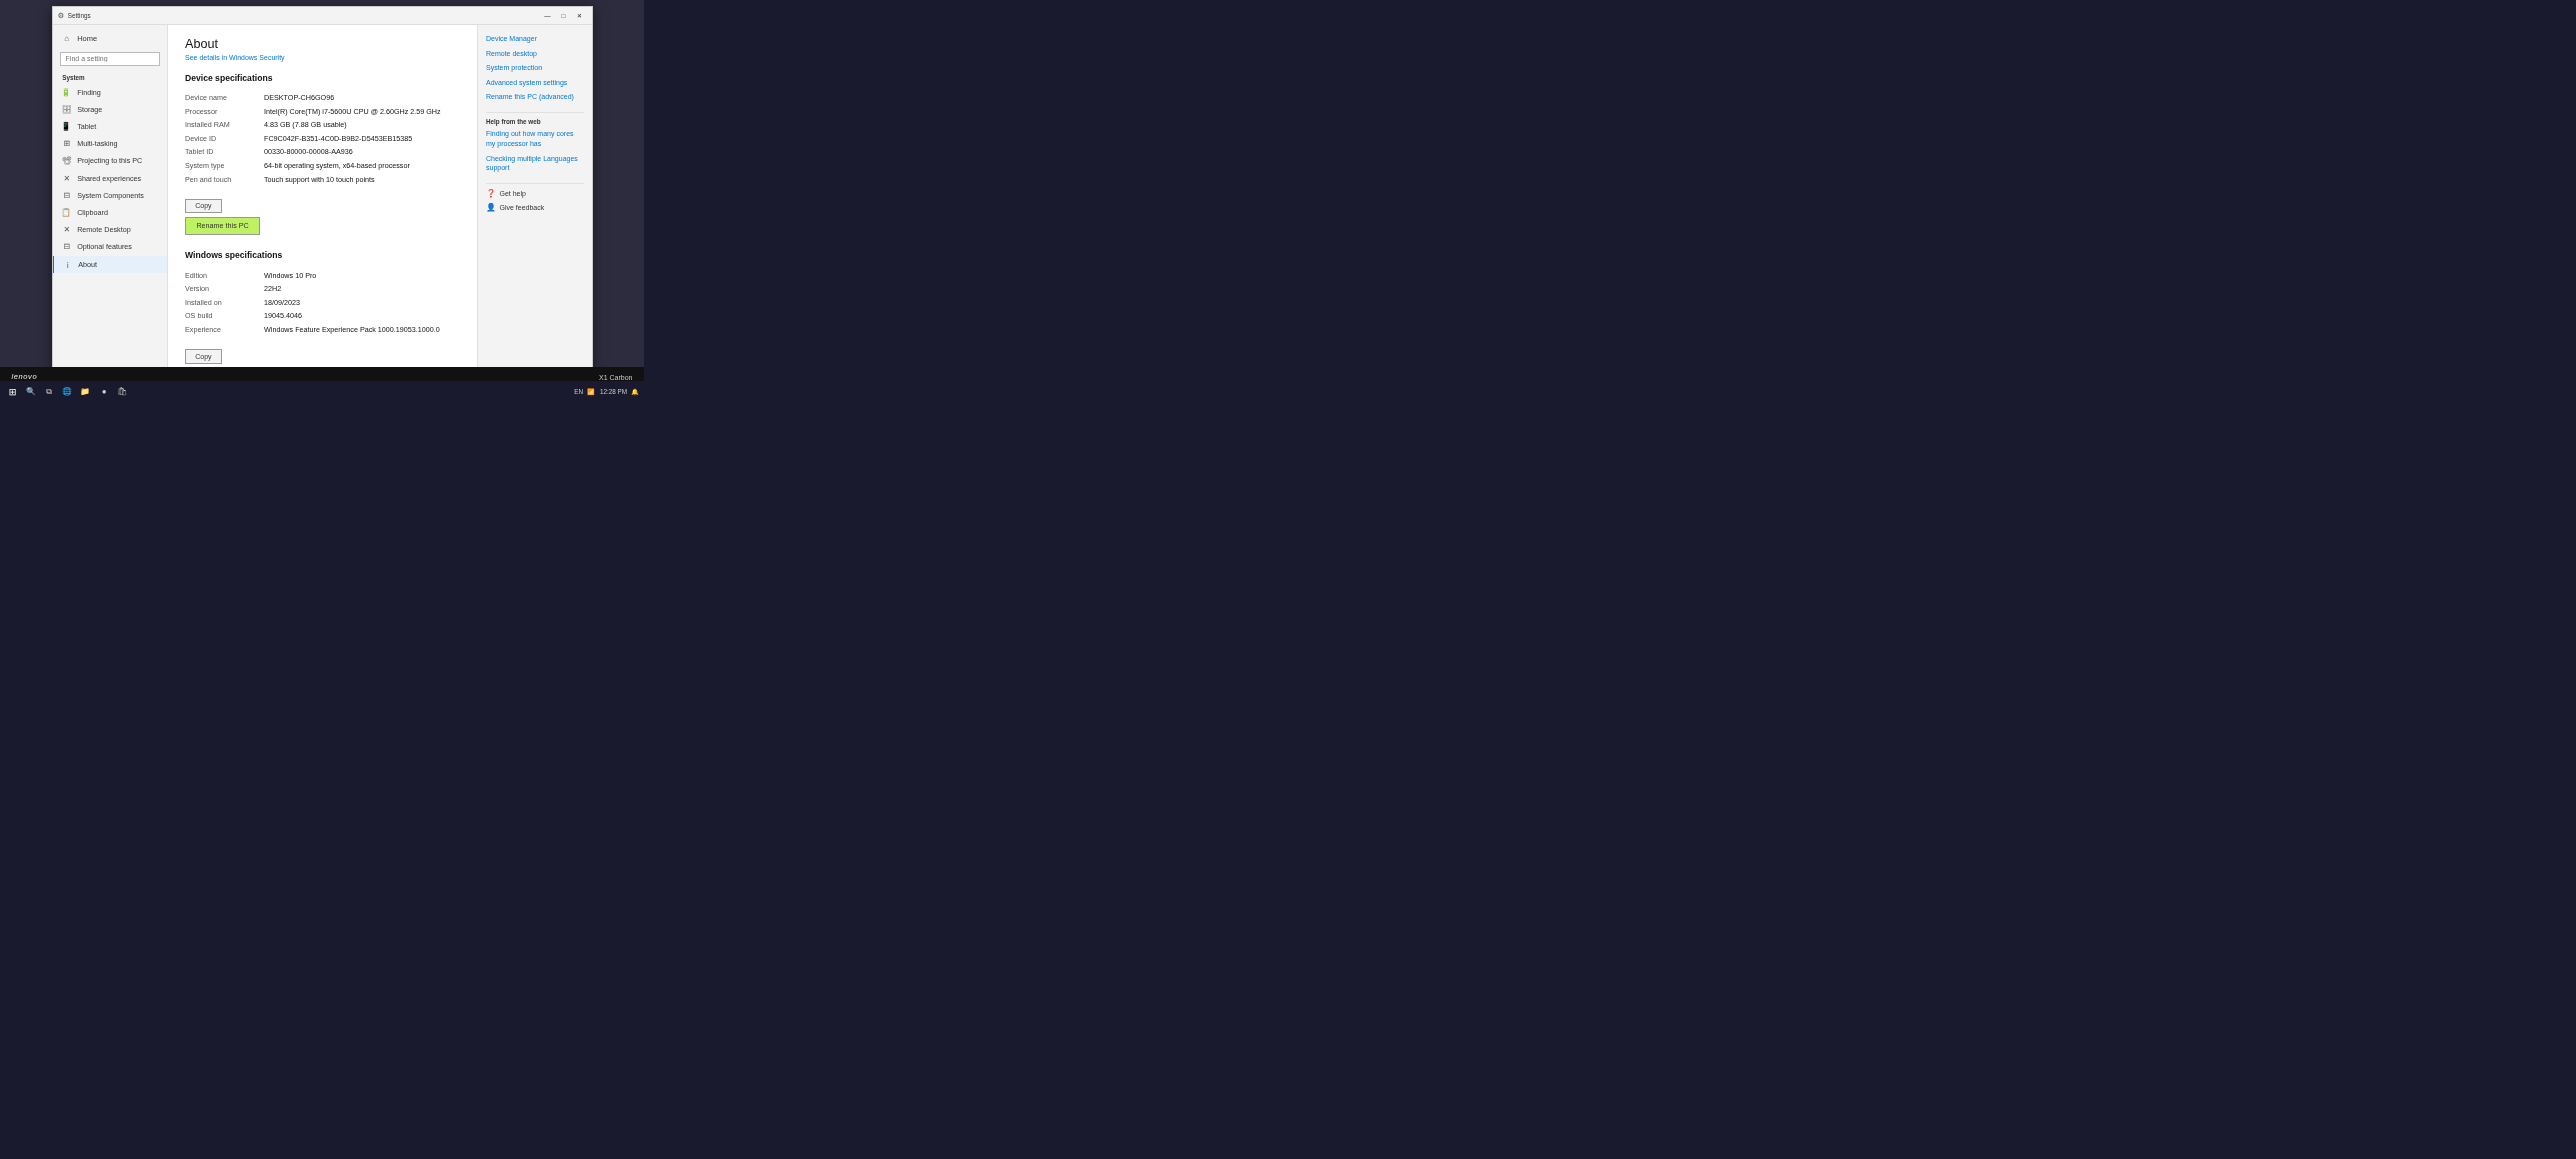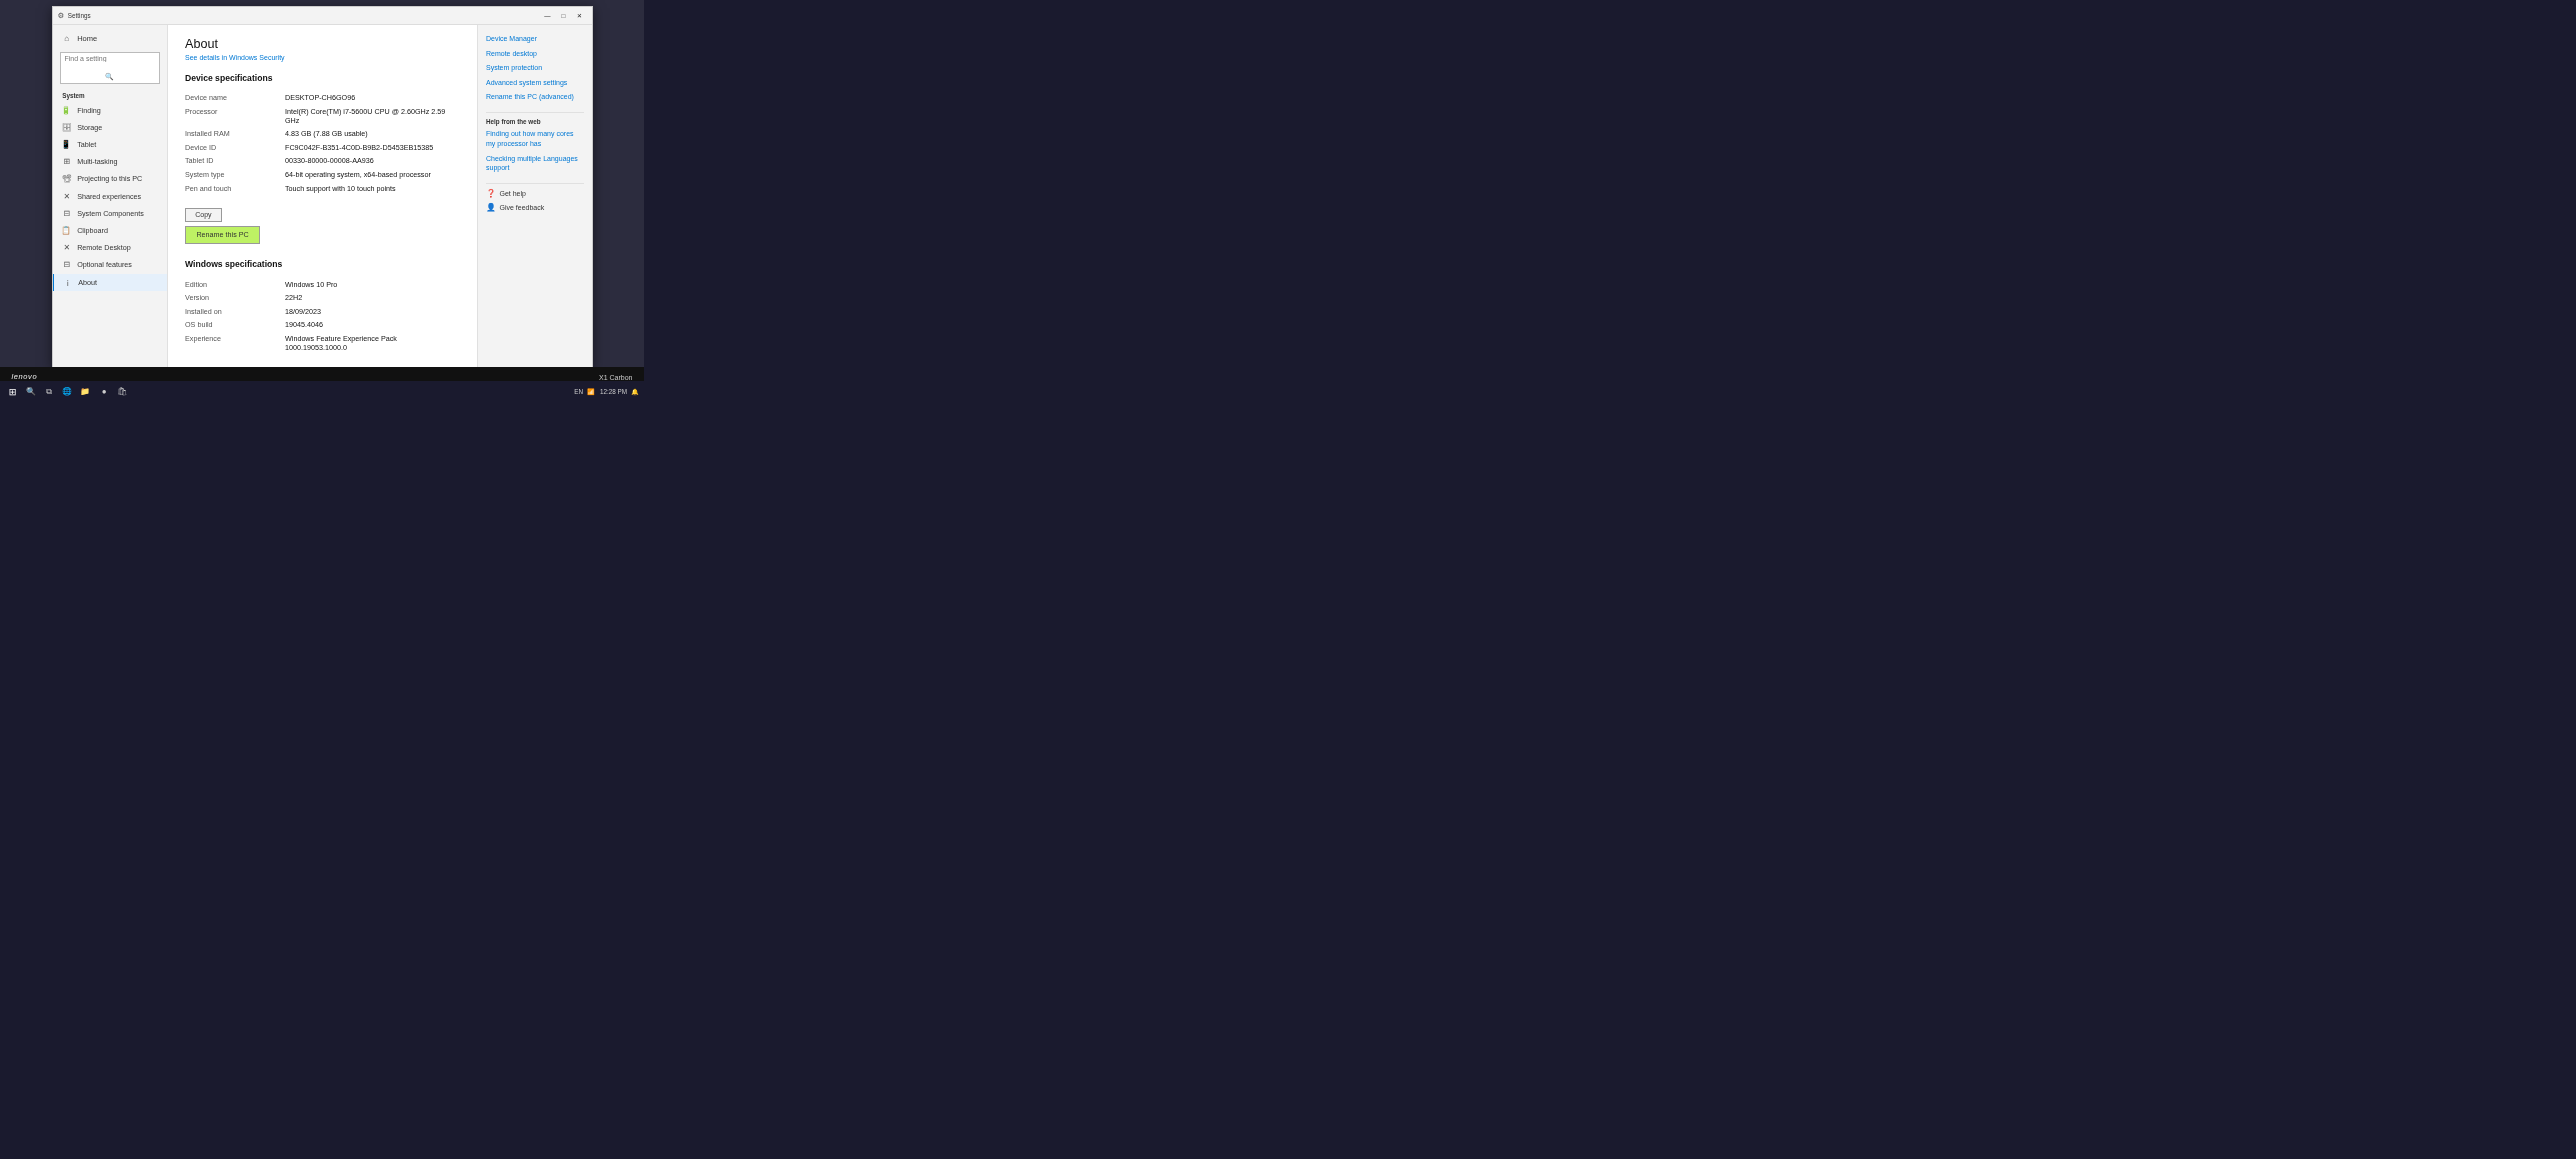--- a/index.html
+++ b/index.html
@@ -96,22 +96,21 @@
       color: #333;
     }
 
     .search-box {
       margin: 3.5px 7px;
       display: flex;
       align-items: center;
       border: 0.6px solid #bbb;
       background: white;
       padding: 2.3px 4.6px;
-      gap: 11px;
-      flex-direction: column;
+      gap: 17px;
     }
 
     .search-box input {
       border: none;
       outline: none;
       font-size: 7px;
       flex: 1;
       background: transparent;
       color: #555;
     }
@@ -190,21 +189,21 @@
       margin-bottom: 9.2px;
     }
 
     .spec-row {
       display: flex;
       padding: 2.3px 0;
       font-size: 7.2px;
     }
 
     .spec-label {
-      width: 100px;
+      width: 79px;
       color: #555;
       flex-shrink: 0;
     }
 
     .spec-value {
       color: #111;
       flex: 1;
     }
 
     .copy-btn {

